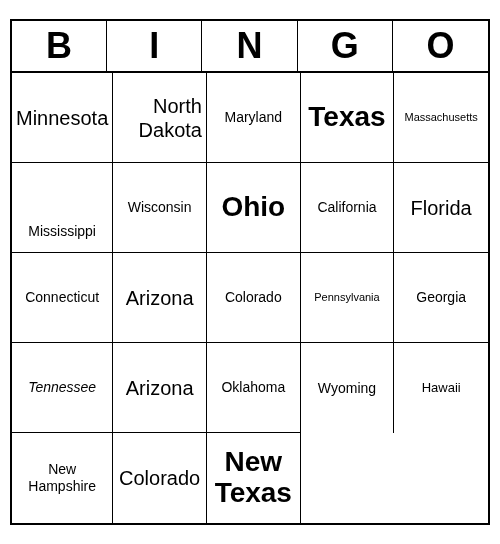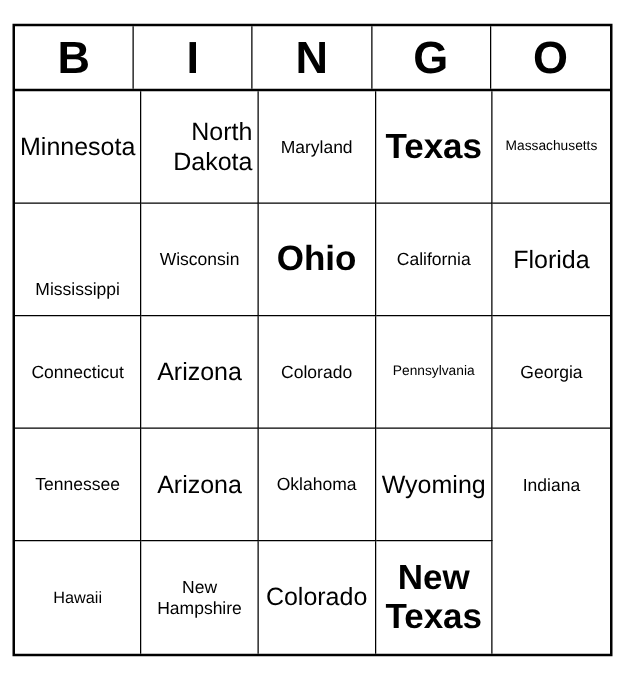--- a/index.html
+++ b/index.html
@@ -132,33 +132,30 @@
       <div class="bingo-cell">
         <span class="cell-text" style="font-size: 14px;">Colorado</span>
       </div>
       <div class="bingo-cell">
         <span class="cell-text" style="font-size: 11px;">Pennsylvania</span>
       </div>
       <div class="bingo-cell">
         <span class="cell-text" style="font-size: 14px;">Georgia</span>
       </div>
       <div class="bingo-cell">
-        <span class="cell-text" style="font-size: 14px;">Tennessee</span>
+        <span class="cell-text" style="font-size: 14px; font-style: italic;">Tennessee</span>
       </div>
       <div class="bingo-cell">
         <span class="cell-text-medium" style="font-size: 20px;">Arizona</span>
       </div>
       <div class="bingo-cell">
         <span class="cell-text" style="font-size: 14px;">Oklahoma</span>
       </div>
       <div class="bingo-cell">
-        <span class="cell-text" style="font-size: 20px;">Wyoming</span>
-      </div>
-      <div class="bingo-cell">
-        <span class="cell-text" style="font-size: 14px;">Indiana</span>
+        <span class="cell-text" style="font-size: 14px;">Wyoming</span>
       </div>
       <div class="bingo-cell">
         <span class="cell-text-medium" style="font-size: 13px;">Hawaii</span>
       </div>
       <div class="bingo-cell">
         <span class="cell-text" style="font-size: 14px;">New Hampshire</span>
       </div>
       <div class="bingo-cell">
         <span class="cell-text-medium" style="font-size: 20px;">Colorado</span>
       </div>

